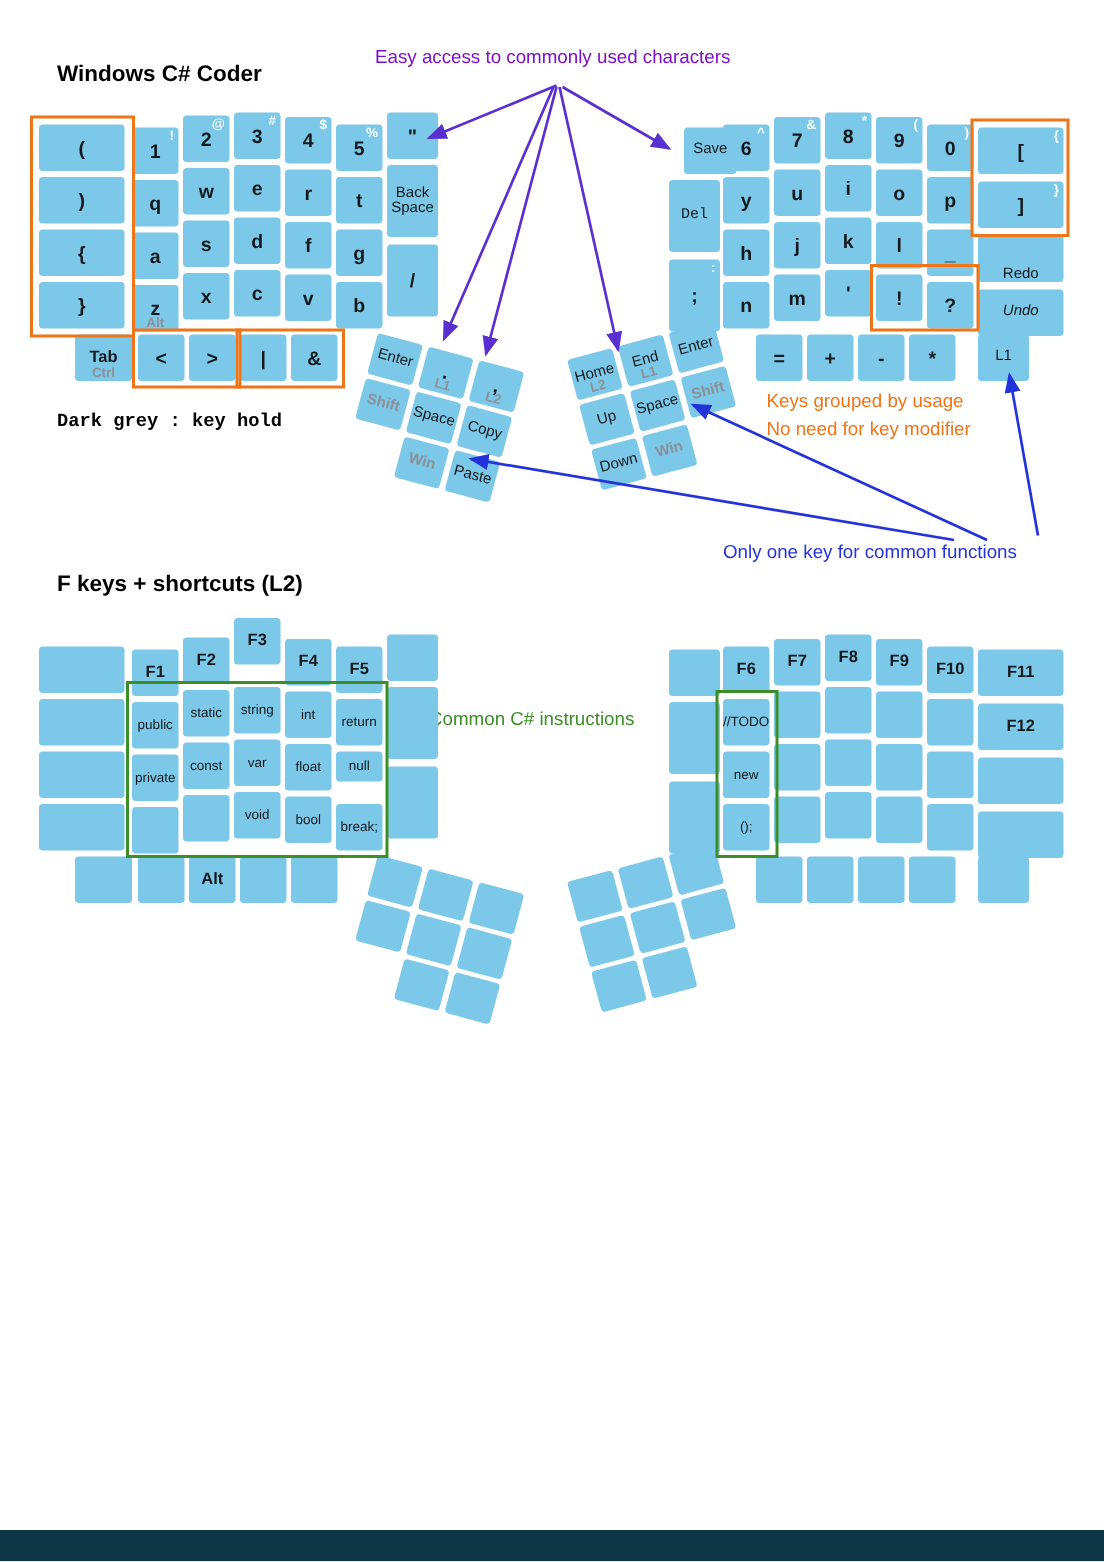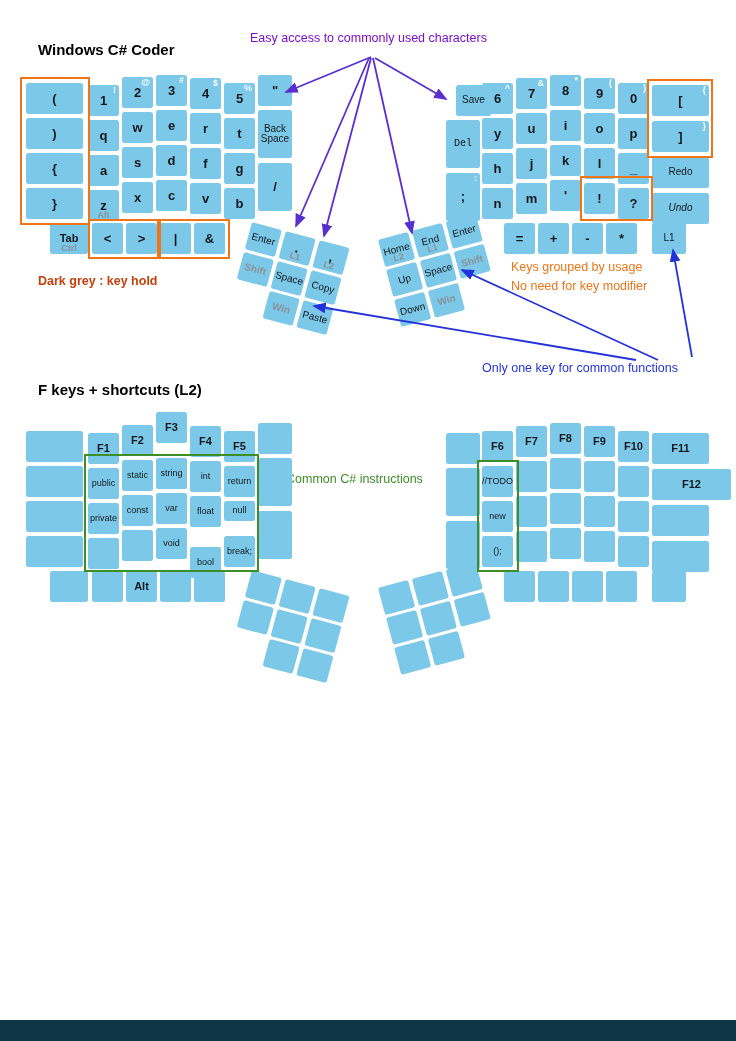--- a/index.html
+++ b/index.html
@@ -15,21 +15,21 @@
   .kl.sm{font-weight:normal;font-size:10px;}
   .kl.sm.bd{font-weight:bold;font-size:11px;}
   .kl.cd{font-weight:normal;font-size:9px;}
   .key.hold .kl{color:var(--gray,#8A9199);font-weight:bold;}
   .ks{position:absolute;top:0px;right:3px;font-size:9px;font-weight:bold;color:rgba(255,255,255,0.92);}
   .kh{position:absolute;bottom:1px;left:50%;transform:translateX(-50%);font-size:9px;font-weight:bold;color:var(--gray,#8A9199);white-space:nowrap;}
   .thumb{position:absolute;transform-origin:0 0;width:0;height:0;}
   .sec-title{position:absolute;font-weight:bold;font-size:15px;color:#000;white-space:nowrap;}
   .note{position:absolute;font-size:12.5px;white-space:nowrap;}
   #note-easy{left:250px;top:31px;color:var(--purple_text,#7D0EC8);}
-  #note-grey{left:38px;top:274px;color:#c2410c;font-weight:bold;}
+  #note-grey{left:38px;top:274px;color:#000000;font-weight:bold;font-family:Liberation Mono, monospace;}
   #note-grouped{left:511px;top:258px;color:var(--orange,#EE7518);line-height:19px;}
   #note-onekey{left:482px;top:361px;color:var(--blue,#2433D9);}
   #note-green{left:286px;top:472px;color:var(--green,#3E8E28);}
   .obox{position:absolute;border:2px solid var(--orange,#EE7518);box-sizing:border-box;z-index:5;pointer-events:none;background:transparent;}
   .gbox{position:absolute;border:2px solid var(--green,#3E8E28);box-sizing:border-box;z-index:5;pointer-events:none;background:transparent;}
   #arrows{position:absolute;left:0;top:0;z-index:6;pointer-events:none;}
   #footer-bar{position:absolute;left:0;top:1020px;width:736px;height:21px;background:var(--footer,#0E3644);}
 </style>
 </head>
 <body>
@@ -214,21 +214,21 @@
       </div>
     </div>
     <div class="key" style="left: 652px; top: 85px; width: 57px; height: 31px;">
       <span class="kl">[</span>
       <span class="ks">{</span>
     </div>
     <div class="key" style="left: 652px; top: 121px; width: 57px; height: 31px;">
       <span class="kl">]</span>
       <span class="ks">}</span>
     </div>
-    <div class="key" style="left: 652px; top: 157px; width: 57px; height: 31px;">
+    <div class="key" style="left: 652px; top: 157px; width: 57px; height: 31px; align-items: flex-end;">
       <span class="kl sm">Redo</span>
     </div>
     <div class="key" style="left: 652px; top: 193px; width: 57px; height: 31px; font-style: italic;">
       <span class="kl sm">Undo</span>
     </div>
     <div class="key" style="left: 482px; top: 83px; width: 31px; height: 31px;">
       <span class="kl">6</span>
       <span class="ks">^</span>
     </div>
     <div class="key" style="left: 516px; top: 78px; width: 31px; height: 31px;">
@@ -392,21 +392,21 @@
       <span class="kl cd">float</span>
     </div>
     <div class="key" style="left: 224px; top: 501px; width: 31px; height: 20px;">
       <span class="kl cd">null</span>
     </div>
     <div class="key" style="left: 88px; top: 538px; width: 31px; height: 31px;"></div>
     <div class="key" style="left: 122px; top: 530px; width: 31px; height: 31px;"></div>
     <div class="key" style="left: 156px; top: 528px; width: 31px; height: 31px;">
       <span class="kl cd">void</span>
     </div>
-    <div class="key" style="left: 190px; top: 531px; width: 31px; height: 31px; margin-top: 16px;">
+    <div class="key" style="left: 190px; top: 531px; width: 31px; height: 31px;">
       <span class="kl cd">bool</span>
     </div>
     <div class="key" style="left: 224px; top: 536px; width: 31px; height: 31px;">
       <span class="kl cd">break;</span>
     </div>
     <div class="key" style="left: 258px; top: 423px; width: 34px; height: 31px;"></div>
     <div class="key" style="left: 258px; top: 458px; width: 34px; height: 48px;"></div>
     <div class="key" style="left: 258px; top: 511px; width: 34px; height: 48px;"></div>
     <div class="key" style="left: 50px; top: 571px; width: 38px; height: 31px;"></div>
     <div class="key" style="left: 92px; top: 571px; width: 31px; height: 31px;"></div>
@@ -421,21 +421,21 @@
       <div class="key" style="left: 70px; top: 0px; width: 31px; height: 28px;"></div>
       <div class="key" style="left: 0px; top: 31px; width: 31px; height: 28px;"></div>
       <div class="key" style="left: 35px; top: 31px; width: 31px; height: 28px;"></div>
       <div class="key" style="left: 70px; top: 31px; width: 31px; height: 28px;"></div>
       <div class="key" style="left: 35px; top: 62px; width: 31px; height: 28px;"></div>
       <div class="key" style="left: 70px; top: 62px; width: 31px; height: 28px;"></div>
     </div>
     <div class="key" style="left: 652px; top: 433px; width: 57px; height: 31px;">
       <span class="kl sm bd">F11</span>
     </div>
-    <div class="key" style="left: 652px; top: 469px; width: 79px; height: 31px;">
+    <div class="key" style="left: 652px; top: 469px; width: 57px; height: 31px;">
       <span class="kl sm bd">F12</span>
     </div>
     <div class="key" style="left: 652px; top: 505px; width: 57px; height: 31px;"></div>
     <div class="key" style="left: 652px; top: 541px; width: 57px; height: 31px;"></div>
     <div class="key" style="left: 482px; top: 431px; width: 31px; height: 31px;">
       <span class="kl sm bd">F6</span>
     </div>
     <div class="key" style="left: 516px; top: 426px; width: 31px; height: 31px;">
       <span class="kl sm bd">F7</span>
     </div>

